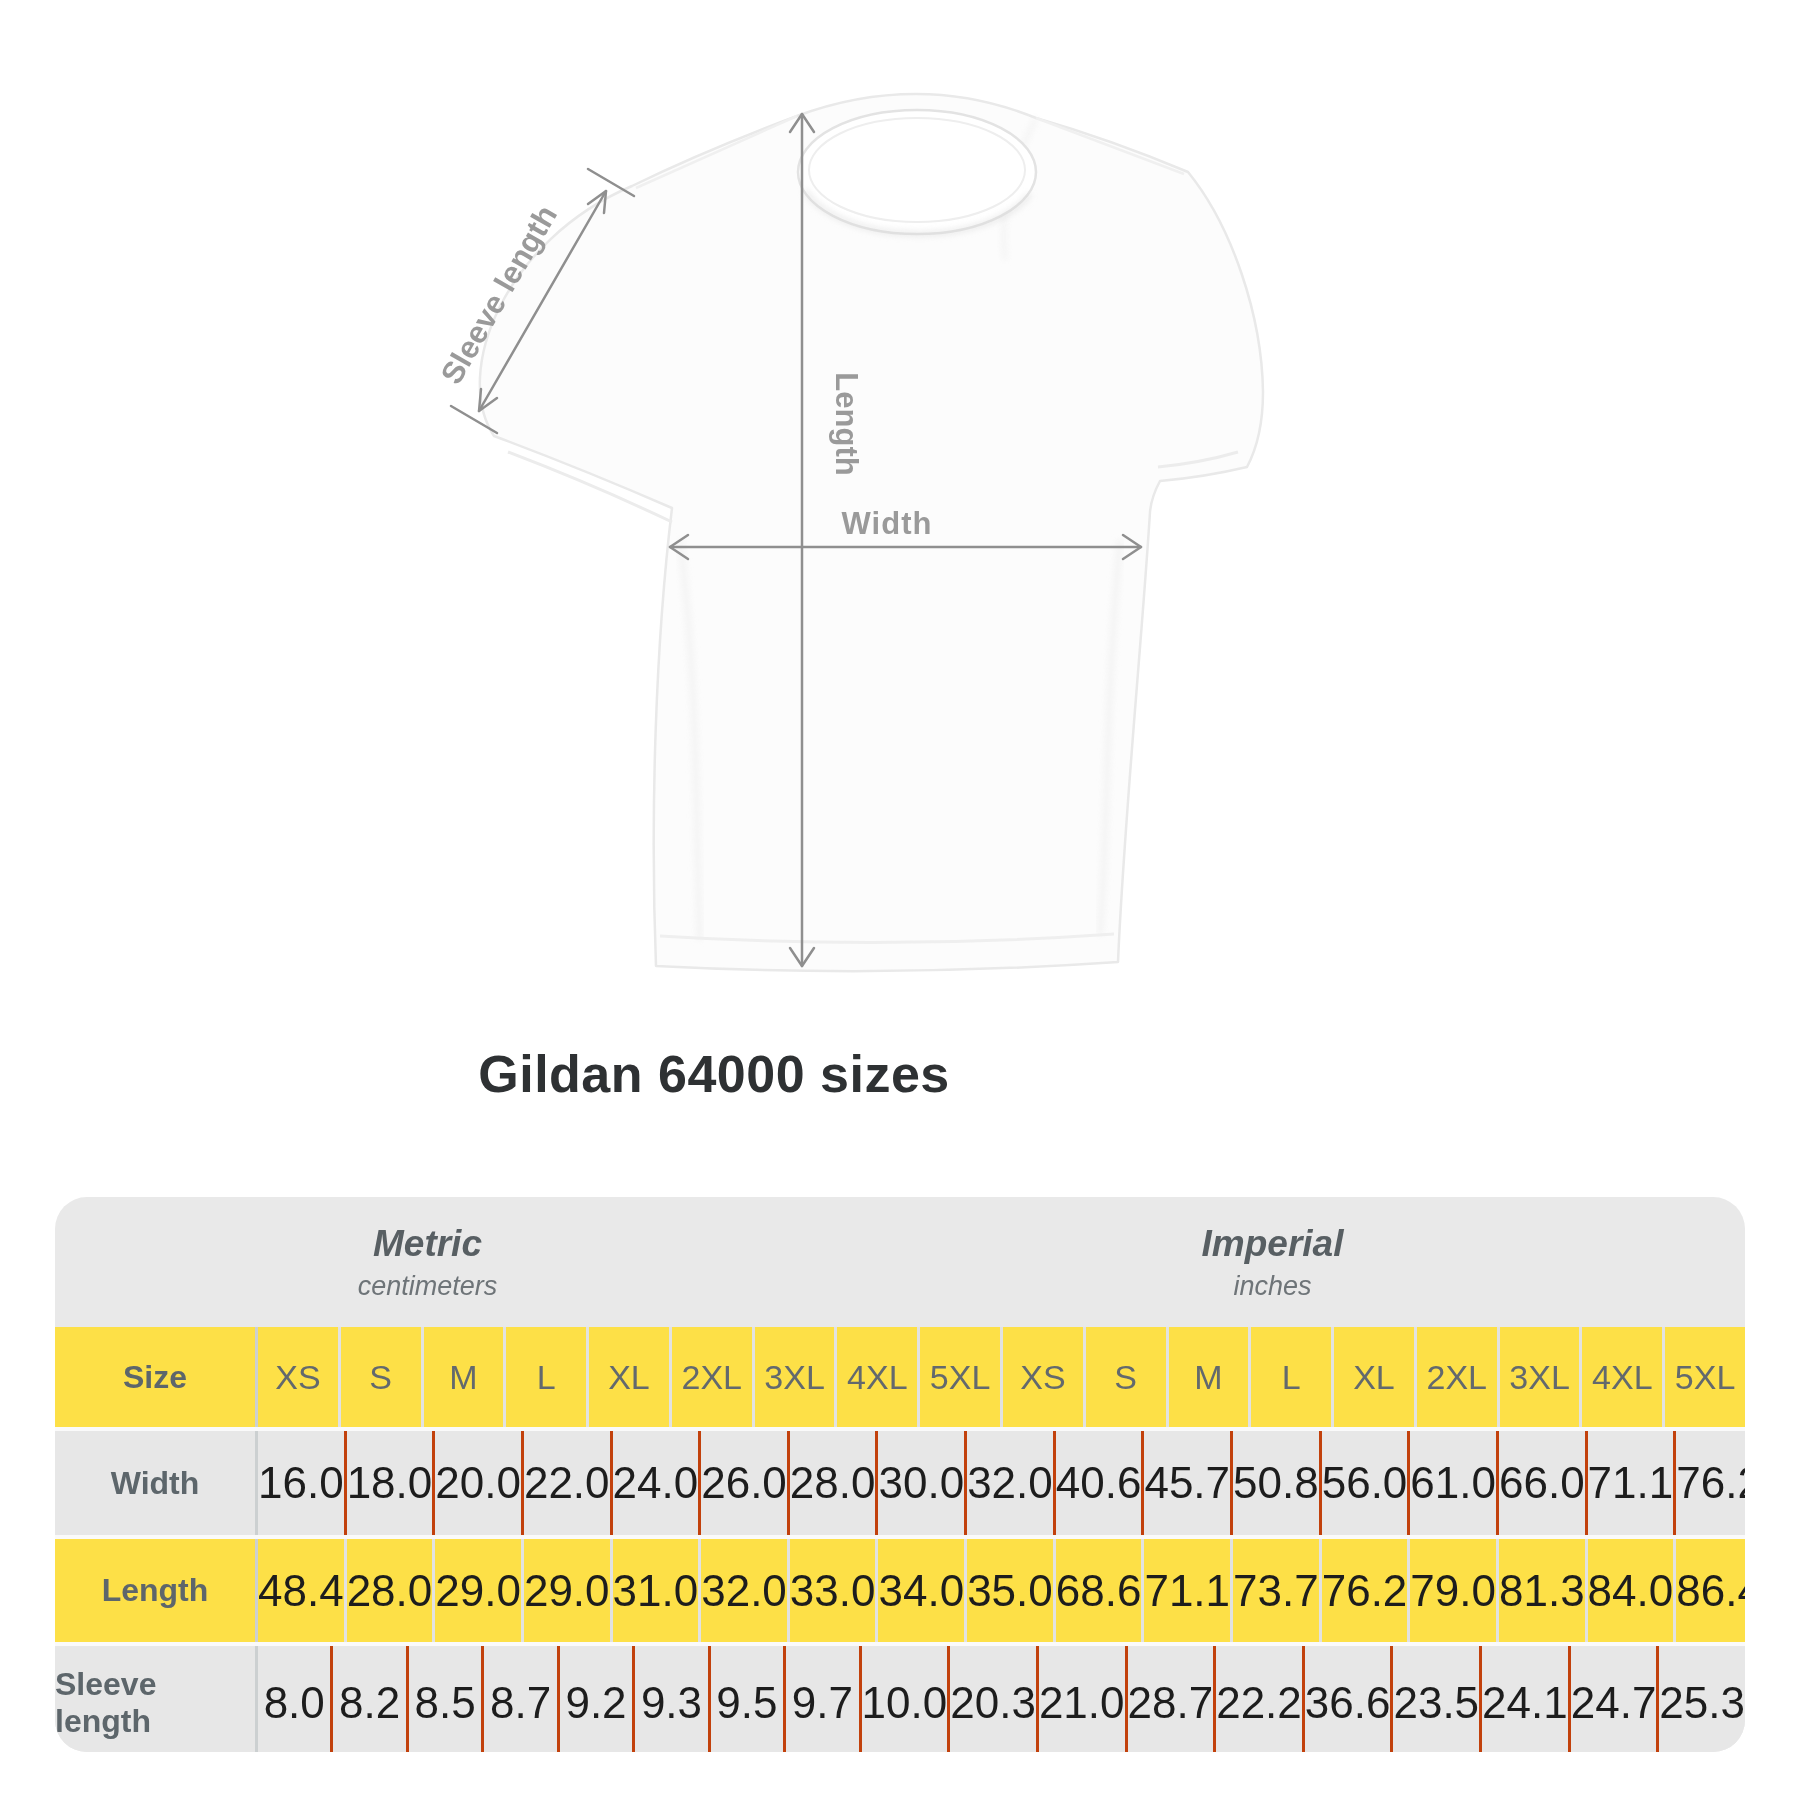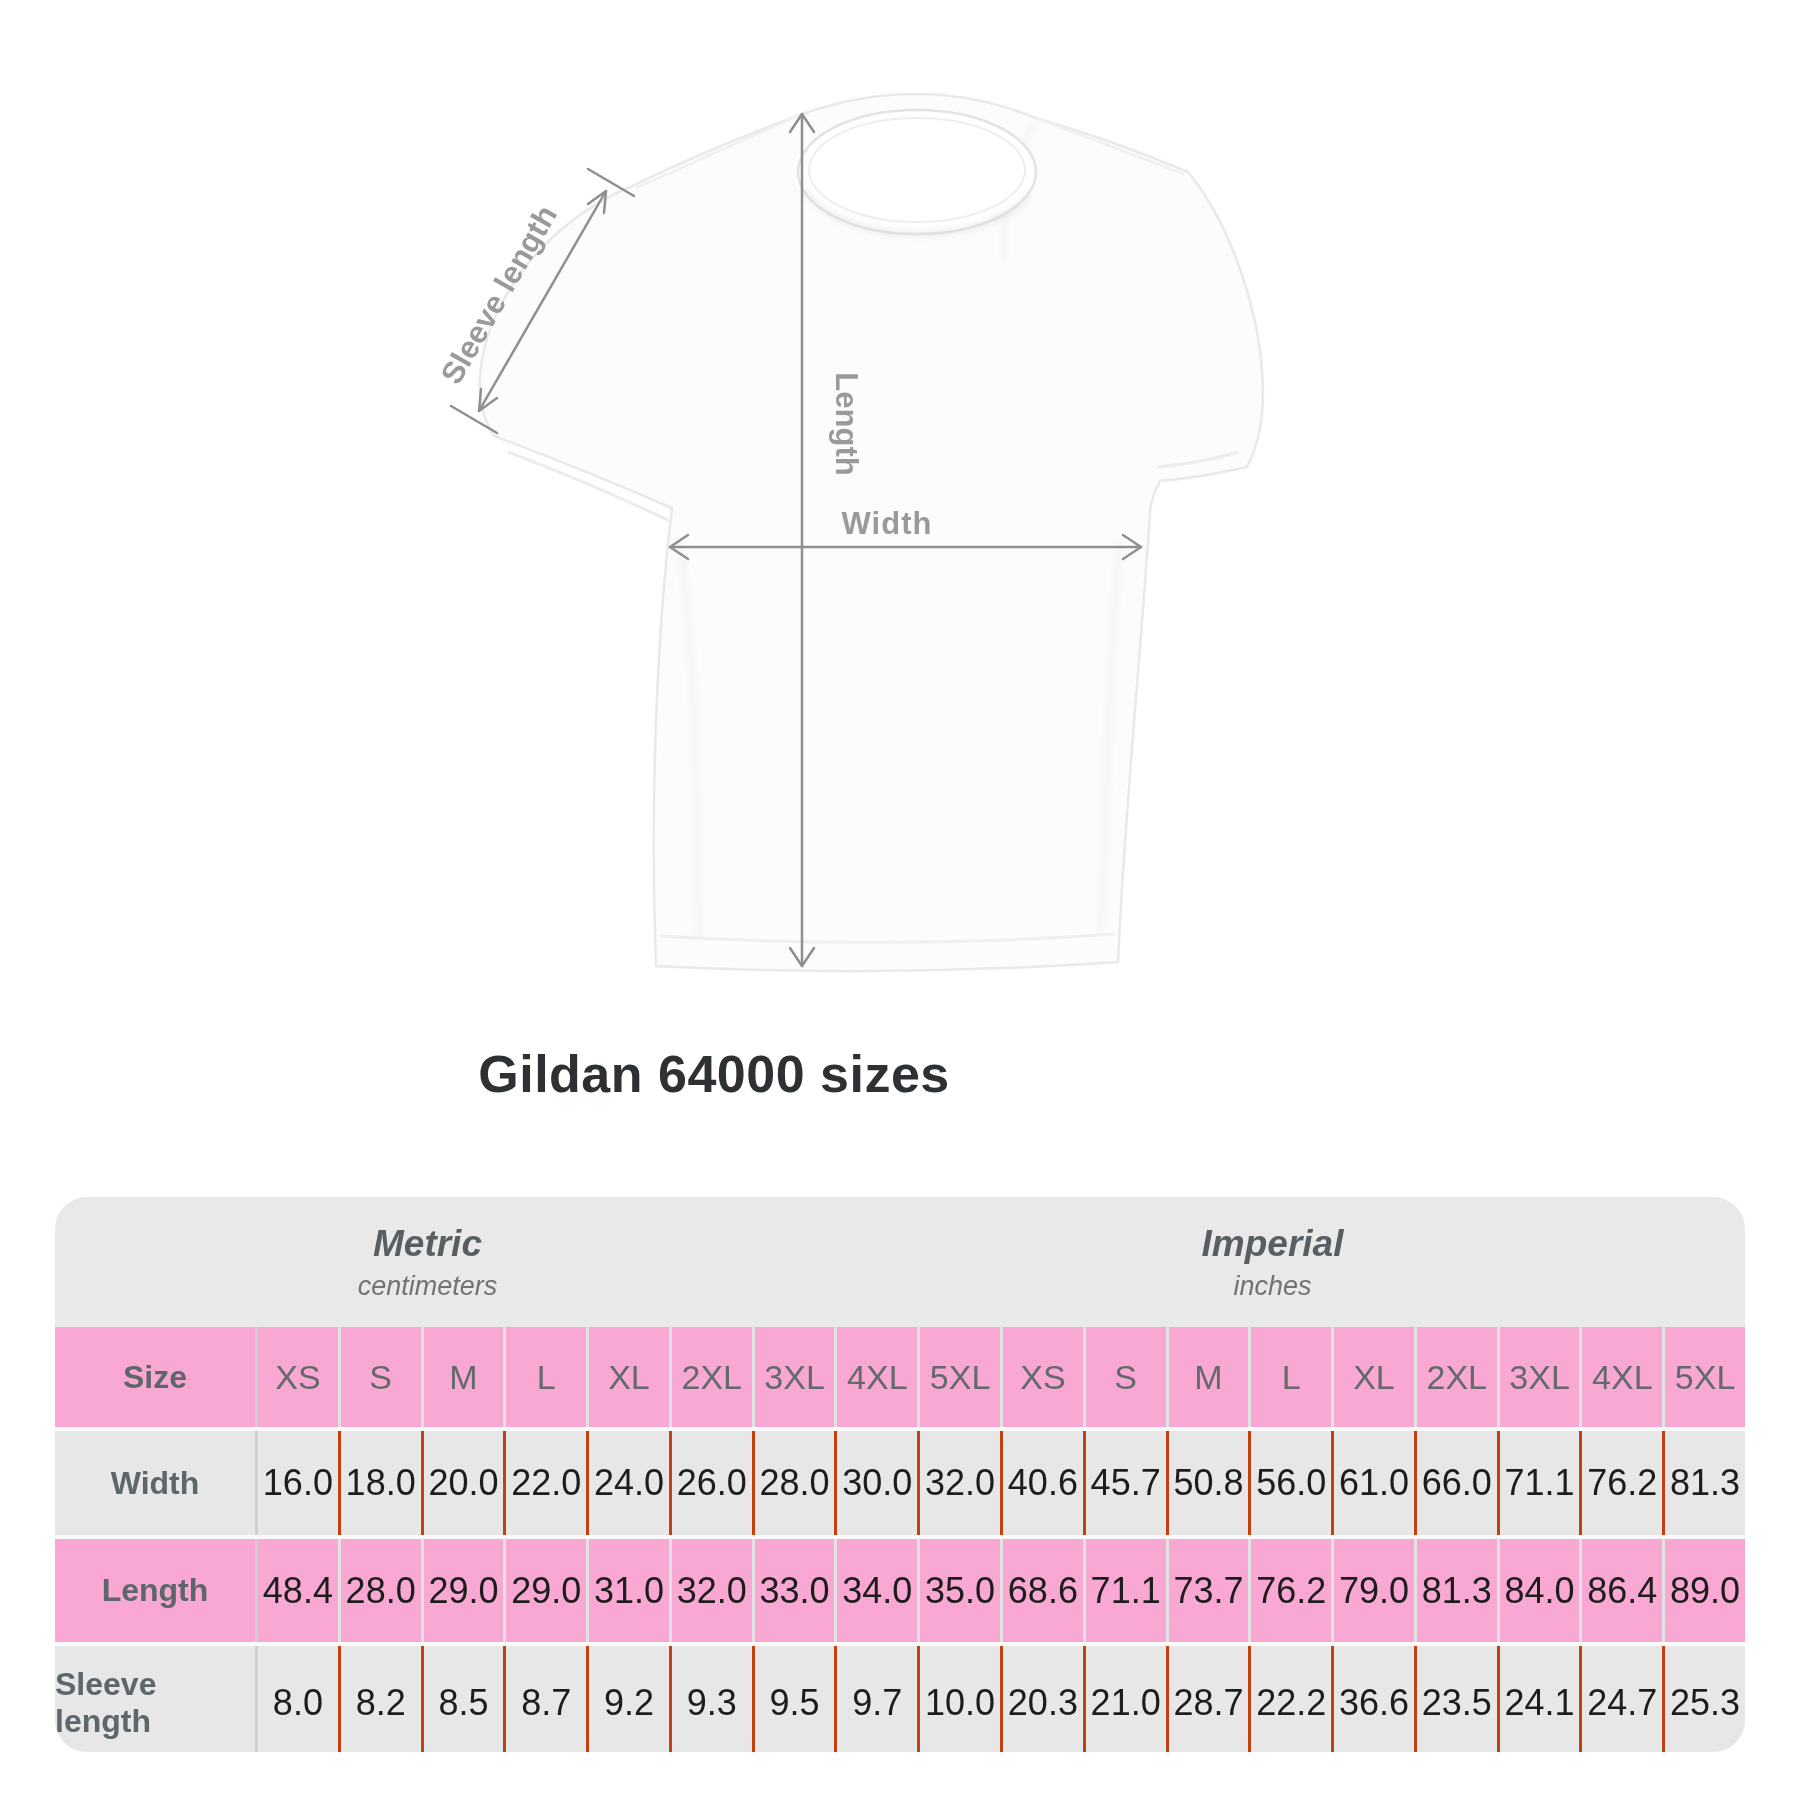--- a/index.html
+++ b/index.html
@@ -29,28 +29,28 @@
   .t-row{display:grid;grid-template-columns:200px repeat(18,1fr);}
   .t-row.size-row{height:100px;}
   .t-row.r-width{height:104px;}
   .t-row.r-length{height:103px;}
   .t-row.r-sleeve{height:114px;}
   .t-row + .t-row{border-top:4px solid #fafafa;}
   .cell{
     display:flex;align-items:center;justify-content:center;
     box-sizing:border-box;
   }
-  .row-white .cell{background:#f9a8d4;}
+  .row-white .cell{background:#fde047;}
   .row-gray  .cell{background:#e7e7e7;}
   .row-white .cell + .cell{border-left:3px solid #e2e2e2;}
   .row-gray  .cell + .cell{border-left:3px solid #c2410c;}
   .t-row .cell:nth-child(2){border-left:3px solid #ccd0d1 !important;}
   .lab{font-size:32px;font-weight:bold;color:#5d666b;}
   .hdr{font-size:34px;font-weight:normal;color:#63696d;}
-  .val{font-size:36px;color:#1d1d1d;}
+  .val{font-size:44px;color:#1d1d1d;}
 </style>
 </head>
 <body>
 
 <div class="canvas">
 
   <svg class="diagram-svg" width="1800" height="1060" viewBox="0 0 1800 1060">
     <defs>
       <filter id="soft" x="-20%" y="-20%" width="140%" height="140%">
         <feGaussianBlur stdDeviation="3"></feGaussianBlur>

